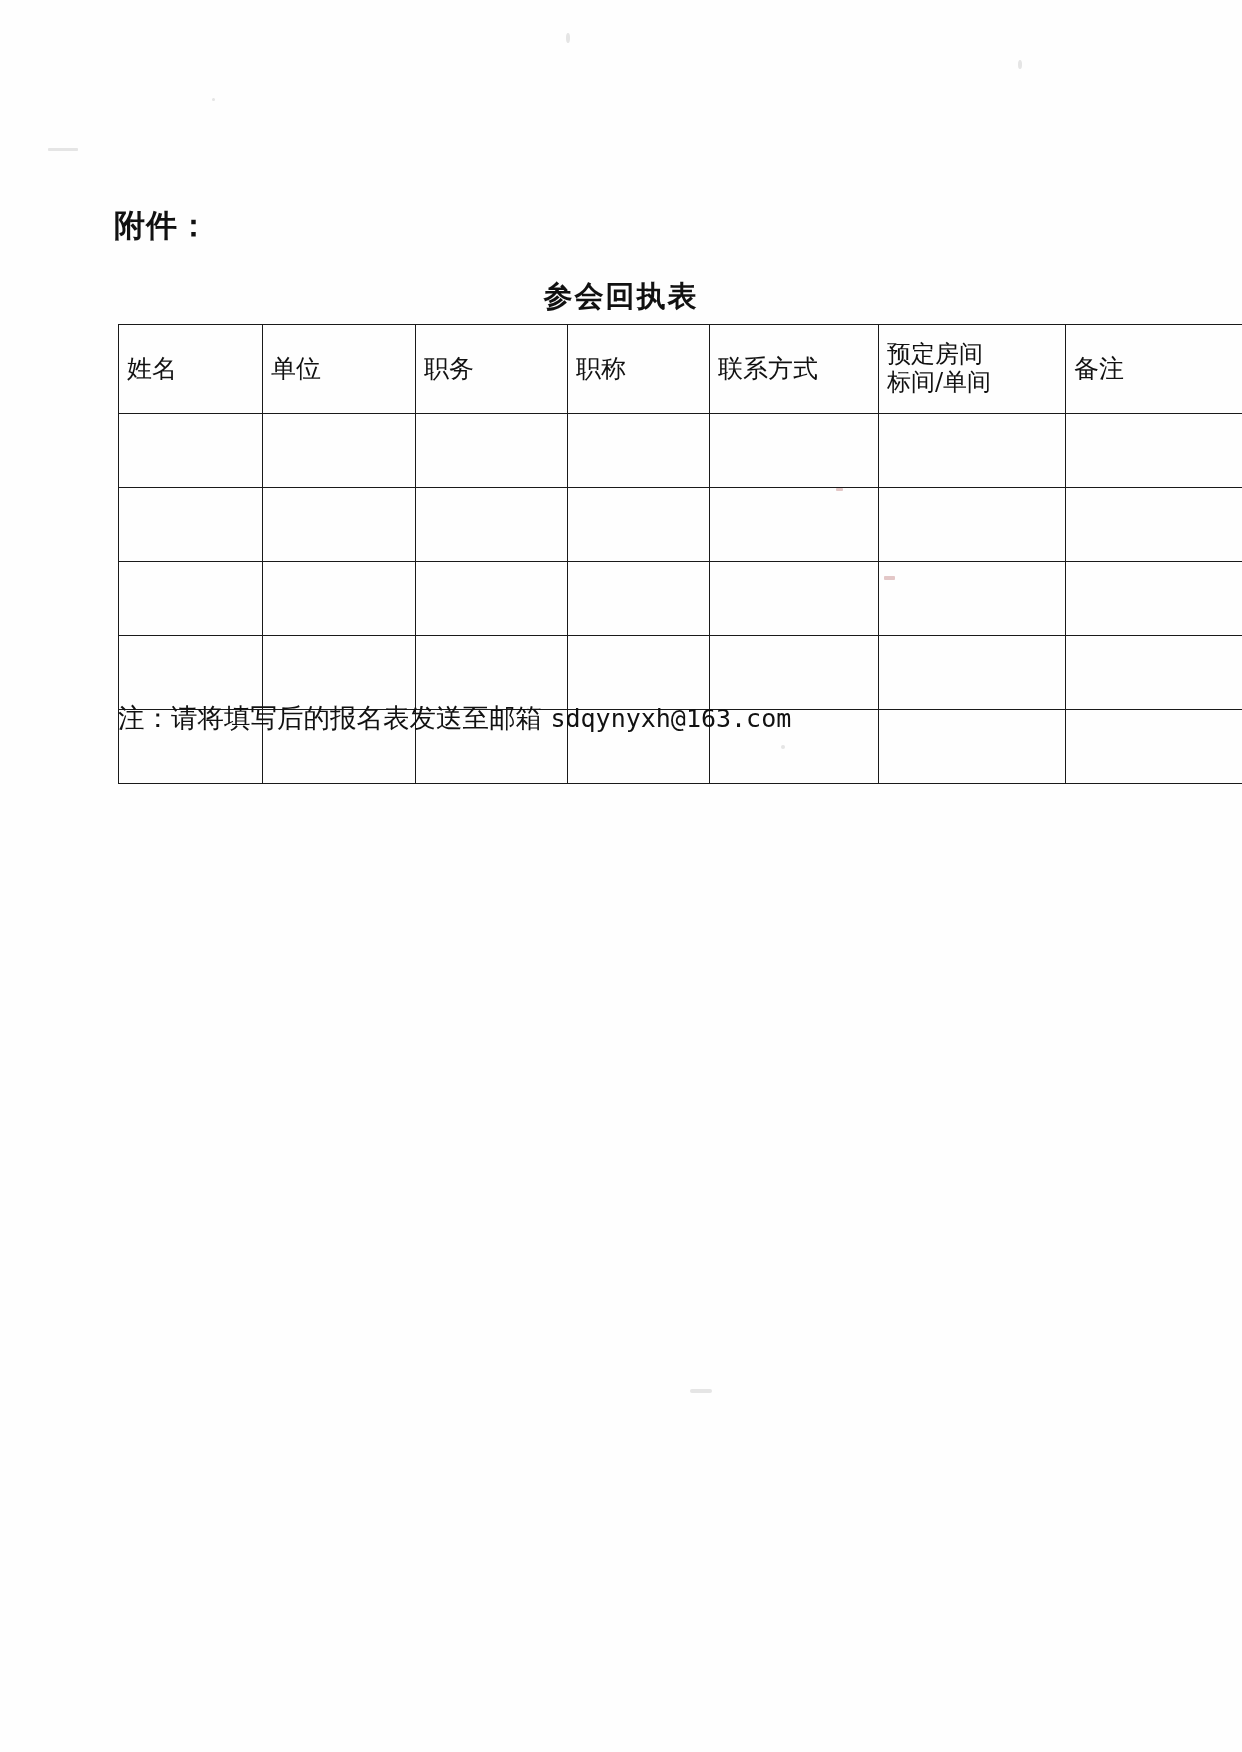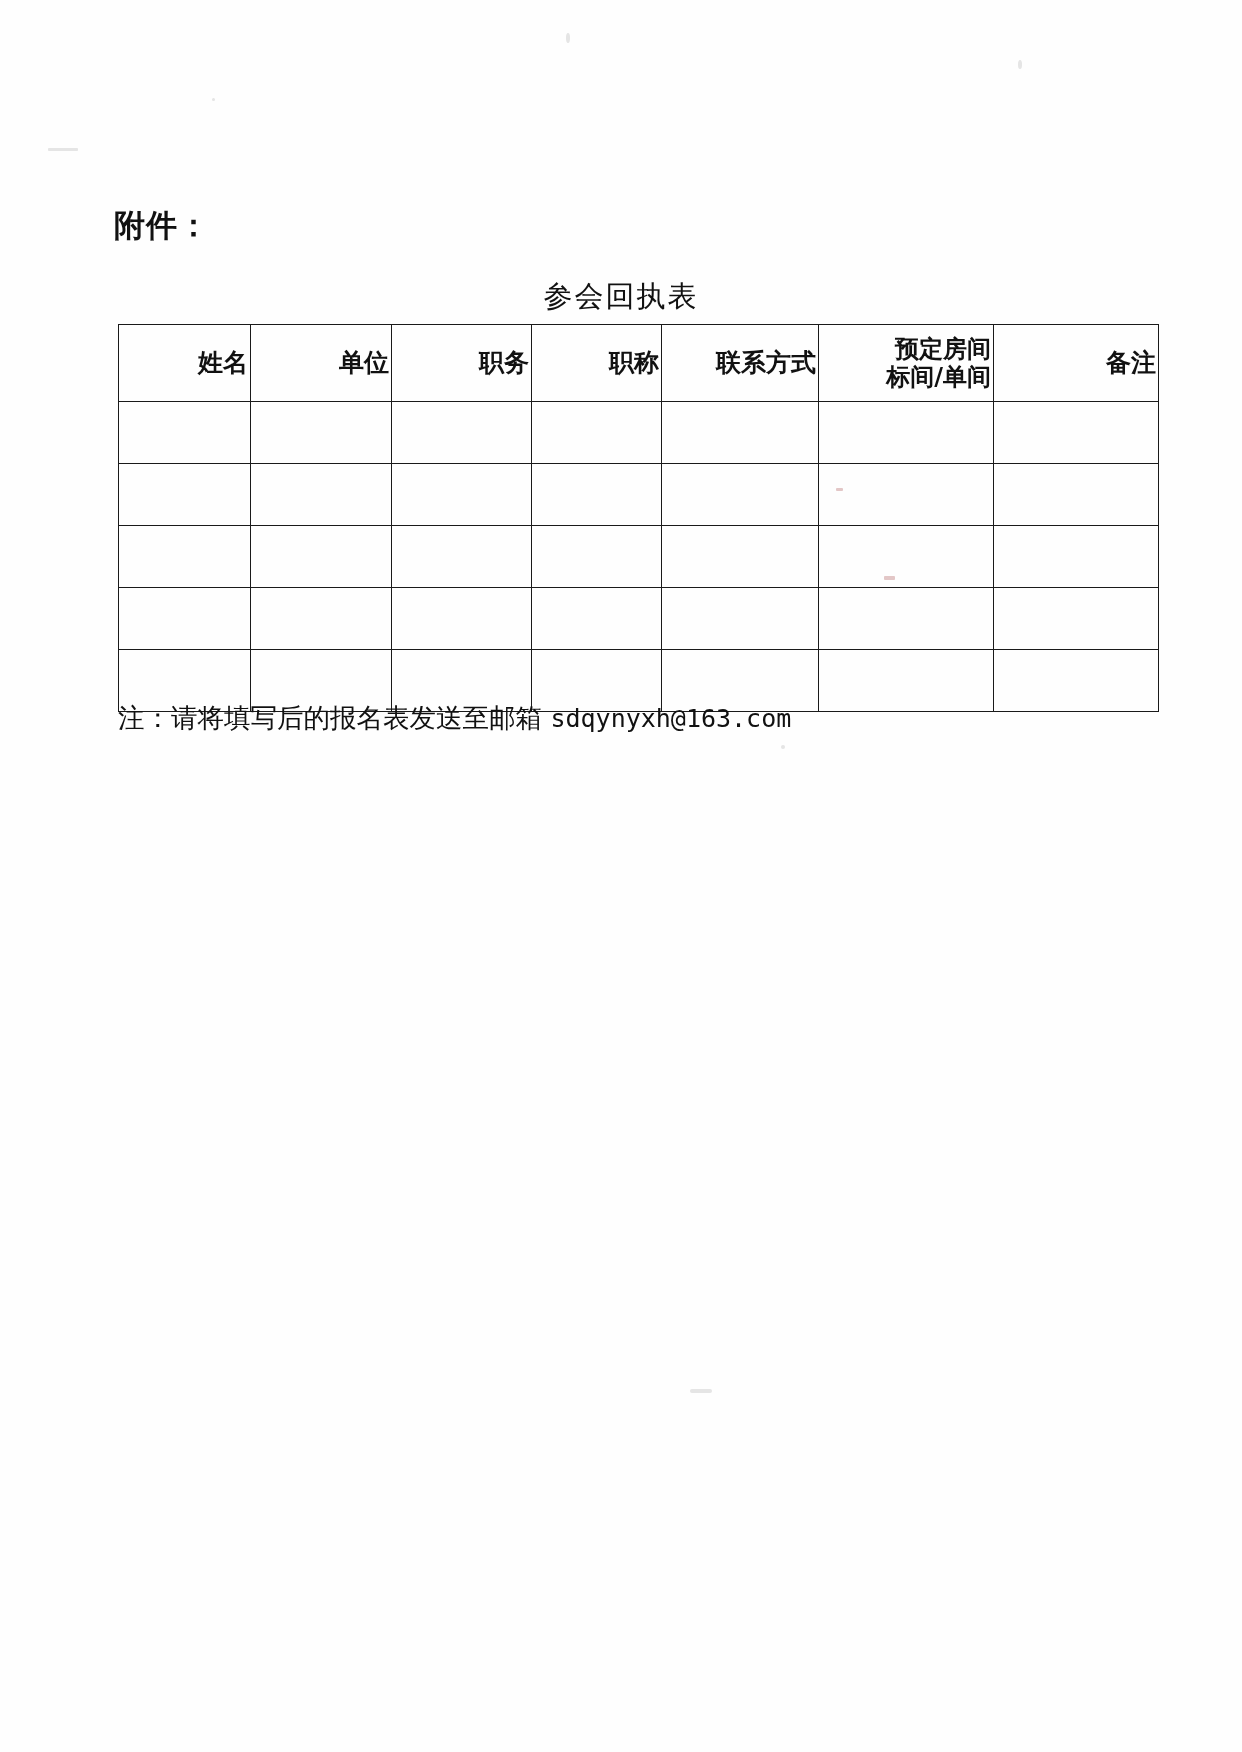--- a/index.html
+++ b/index.html
@@ -38,39 +38,39 @@
     letter-spacing: 1px;
     font-family: "DejaVu Sans", "Liberation Sans", sans-serif;
   }
   .doc-title {
     position: absolute;
     left: 0;
     top: 277px;
     width: 1242px;
     text-align: center;
     font-size: 29px;
-    font-weight: normal;
+    font-weight: bold;
     letter-spacing: 2px;
     font-family: "DejaVu Sans", "Liberation Sans", sans-serif;
   }
   table.receipt {
     position: absolute;
     left: 118px;
     top: 324px;
     width: 1005px;
     border-collapse: collapse;
     table-layout: fixed;
   }
   table.receipt th,
   table.receipt td {
     border: 1.6px solid #1a1a1a;
-    padding: 2px;
-    text-align: right;
+    padding: 8px;
+    text-align: left;
     vertical-align: middle;
-    font-weight: bold;
+    font-weight: normal;
     font-size: 25px;
     font-family: "DejaVu Serif", "Liberation Serif", serif;
   }
   table.receipt thead th {
     height: 72px;
     line-height: 1.18;
   }
   table.receipt tbody td {
     height: 57px;
   }

